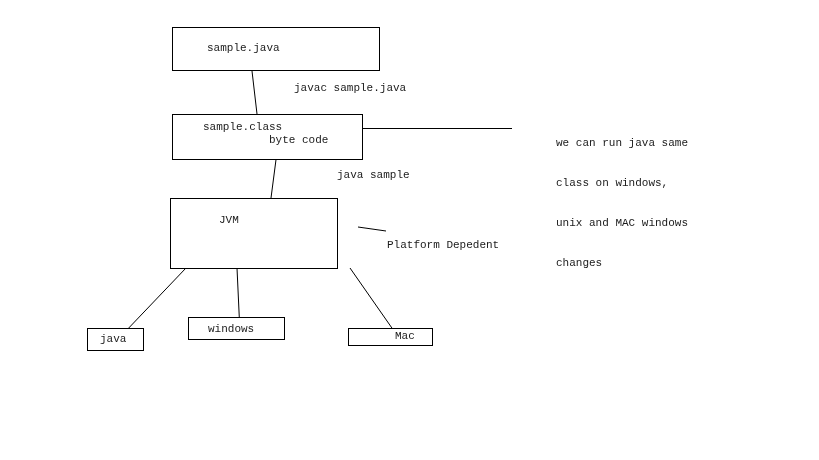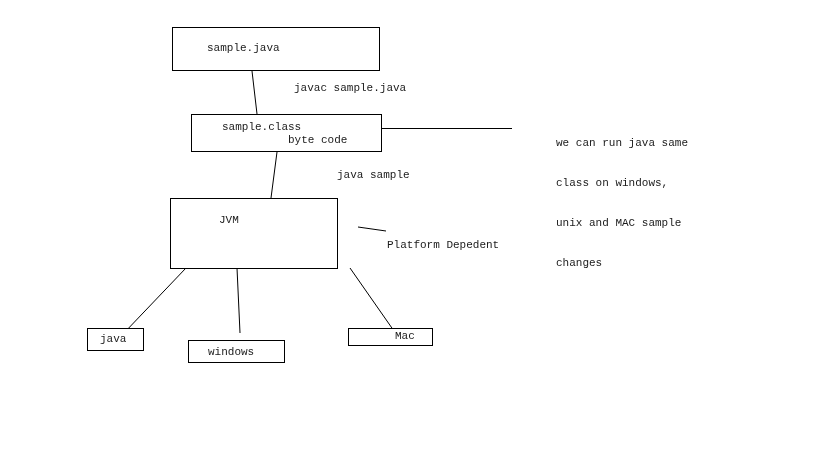--- a/index.html
+++ b/index.html
@@ -44,46 +44,46 @@
     <line x1="237" y1="268" x2="240" y2="333" stroke="#000" stroke-width="1"></line>
     <line x1="350" y1="268" x2="394" y2="331" stroke="#000" stroke-width="1"></line>
   </svg>
 
   <div class="node" style="left:172px; top:27px; width:208px; height:44px;">
     <span class="txt" style="left:34px; top:14px;">sample.java</span>
   </div>
 
   <span class="txt" style="left:287px; top:82px;margin-left:7px;">javac sample.java</span>
 
-  <div class="node" style="left:172px; top:114px; width:191px; height:38px;margin-left:19px;">
+  <div class="node" style="left:172px; top:114px; width:191px; height:46px;">
     <span class="txt" style="left:30px; top:6px;">sample.class</span>
     <span class="txt" style="left:96px; top:19px;">byte code</span>
   </div>
 
 
   <div class="txt" style="left:556px; top:111px;">
     <div class="note-line">we can run java same</div>
     <div class="note-line">class on windows,</div>
-    <div class="note-line">unix and MAC sample</div>
+    <div class="note-line">unix and MAC windows</div>
     <div class="note-line">changes</div>
   </div>
 
   <span class="txt" style="left:337px; top:169px;">java sample</span>
 
   <div class="node" style="left:170px; top:198px; width:168px; height:71px;">
     <span class="txt" style="left:48px; top:15px;">JVM</span>
   </div>
 
   <span class="txt" style="left:387px; top:223px;margin-top:16px;">Platform Depedent</span>
 
   <div class="node" style="left:87px; top:328px; width:57px; height:23px;">
     <span class="txt" style="left:12px; top:4px;">java</span>
   </div>
 
-  <div class="node" style="left:188px; top:340px; width:97px; height:23px;">
+  <div class="node" style="left:188px; top:317px; width:97px; height:23px;">
     <span class="txt" style="left:19px; top:5px;">windows</span>
   </div>
 
   <div class="node" style="left:348px; top:328px; width:85px; height:18px;">
     <span class="txt" style="left:46px; top:1px;">Mac</span>
   </div>
 
 </div>
 
 </body></html>

